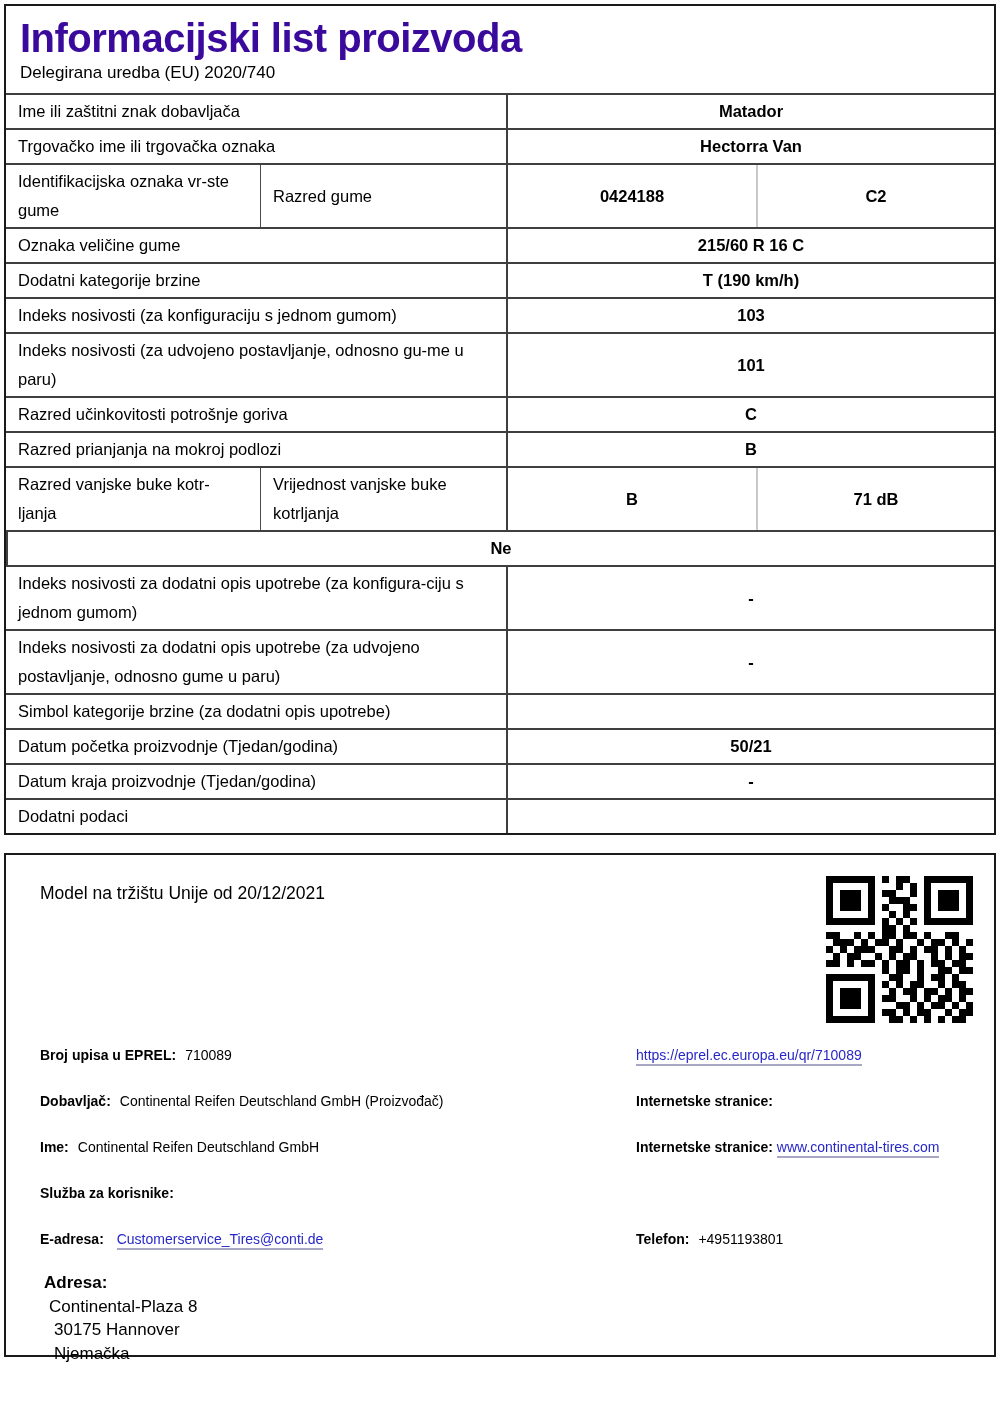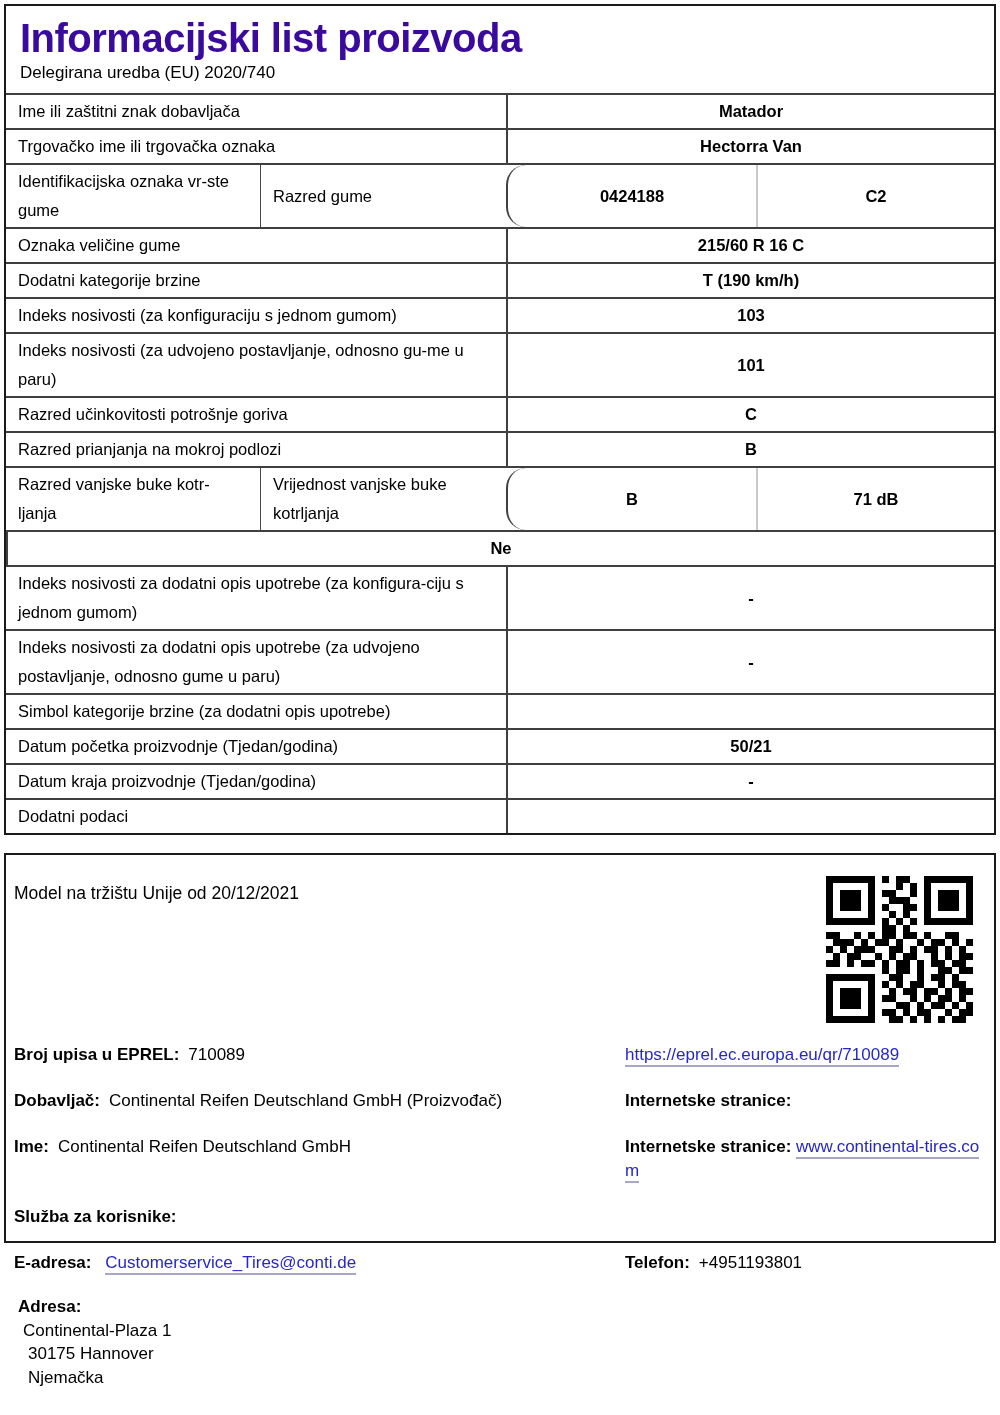--- a/index.html
+++ b/index.html
@@ -50,43 +50,43 @@
   .cell.label { flex: 0 0 500px; }
   .cell.value {
     flex: 1 1 auto;
     font-weight: 700;
     justify-content: center;
     text-align: center;
     border-left: 2px solid var(--grid, #3f3f3f);
   }
   .row.split .cell.label.sub1 { flex: 0 0 255px; border-right: 1px solid #4a4a4a; }
   .row.split .cell.label.sub2 { flex: 0 0 245px; }
-  .row.split .cell.value.v1 { flex: 0 0 250px; border-radius: 20px; }
+  .row.split .cell.value.v1 { flex: 0 0 250px; }
   .row.split .cell.value.v2 { border-left: 2px solid var(--light_divider, #c9c9c9); }
   
   .footerbox {
     margin-top: 18px;
     position: relative;
-    height: 390px;
-    padding: 16px 8px;
+    height: 504px;
+    padding: 16px 34px;
   }
   .model-line { font-size: 17.5px; line-height: 24px; margin-top: 10px; }
   .qr {
     position: absolute;
     top: 21px;
     right: 21px;
     width: 147px;
     height: 147px;
     display: grid;
     grid-template-columns: repeat(21, 7px);
     grid-auto-rows: 7px;
     background: #fff;
   }
   .qr .qm { background: #000; }
-  .frow { display: flex; margin-top: 22px; font-size: 17px; line-height: 24px; gap: 15px; }
+  .frow { display: flex; margin-top: 22px; font-size: 14px; line-height: 24px; }
   .fleft { flex: 0 0 596px; min-width: 0; }
   .fright { flex: 1 1 auto; min-width: 0; }
   .frow.first { margin-top: 138px; }
   .lbl { font-weight: 700; }
   .val { margin-left: 9px; }
   a.doclink, .doclink {
     color: var(--link, #2727c8);
     text-decoration: none;
     border-bottom: 2px solid var(--link_underline, #a8a8c4);
     padding-bottom: 1px;
@@ -686,18 +686,18 @@
       <span class="lbl">E-adresa:</span>
       <a class="doclink" style="margin-left:9px">Customerservice_Tires@conti.de</a>
     </div>
     <div class="fright">
       <span class="lbl">Telefon:</span><span class="val">+4951193801</span>
     </div>
   </div>
 
   <div class="addr-block">
     <div class="lbl">Adresa:</div>
-    <div class="addr-line">Continental-Plaza 1</div>
+    <div class="addr-line">Continental-Plaza 8</div>
     <div class="addr-line" style="padding-left:10px">30175 Hannover</div>
     <div class="addr-line" style="padding-left:10px">Njemačka</div>
   </div>
 
 </div>
 
 </body></html>

